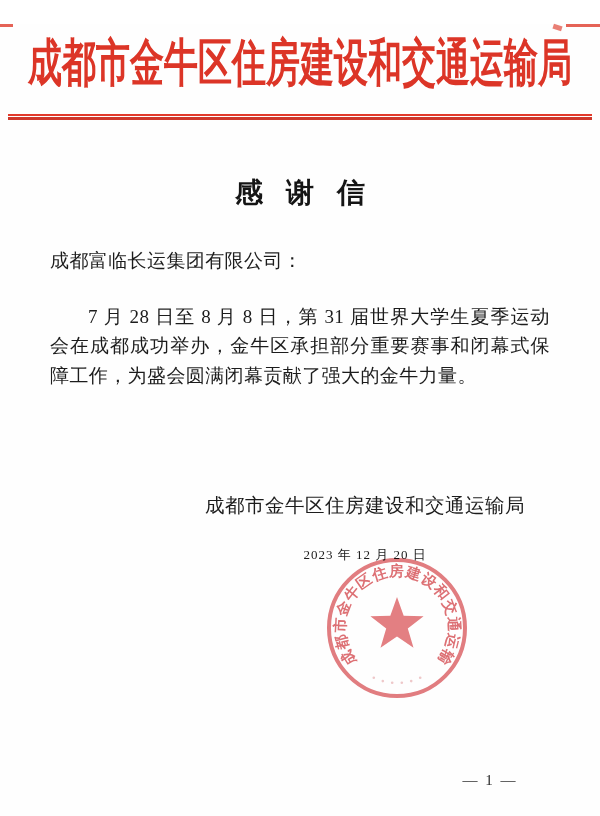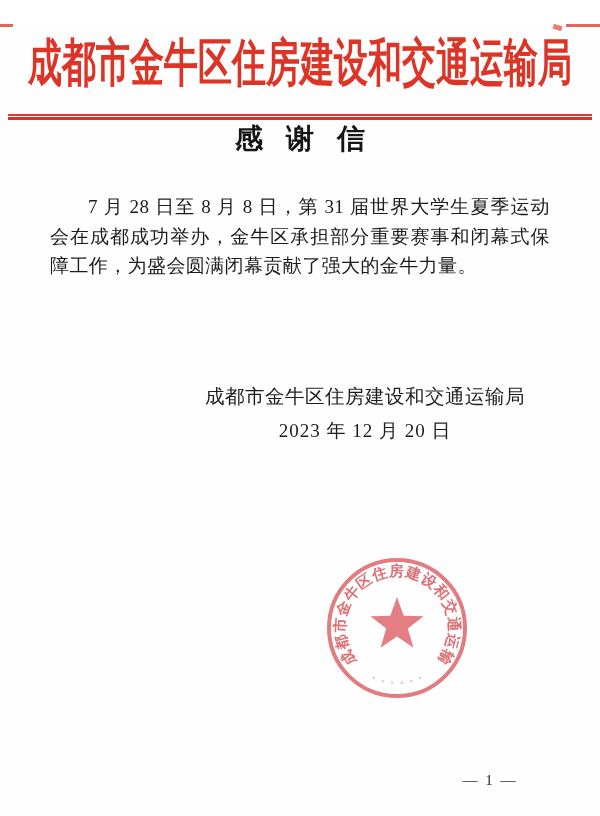--- a/index.html
+++ b/index.html
@@ -32,20 +32,21 @@
     white-space:nowrap;
   }
   .rule{
     margin:38px 8px 0 8px;
     height:1px;
     border-top:2px solid #e13a2b;
     border-bottom:3px solid #cf372a;
   }
 
   .letter-title{
+    margin-top:54px;
     text-align:center;
     font-size:28px;
     font-weight:bold;
     color:#151515;
     letter-spacing:8px;
     text-indent:8px; 
   }
 
   .body-text{
     margin:34px 50px 0 50px;
@@ -63,21 +64,21 @@
   .sign-block{
     position:relative;
     z-index:1;
     margin-top:104px;
     text-align:right;
     padding-right:75px;
     color:#1c1c1c;
   }
   .sign-inner{display:inline-block;text-align:center;}
   .sign-org{font-size:19.5px;letter-spacing:.5px;line-height:24px;}
-  .sign-date{font-size:19px;letter-spacing:1px;line-height:24px;margin-top:10px;}
+  .sign-date{font-size:13px;letter-spacing:1px;line-height:24px;margin-top:25px;}
 
   .seal{
     position:absolute;
     left:315px;top:522px;
     z-index:2;
     mix-blend-mode:multiply;
     opacity:.85;
   }
 
   .page-number{
@@ -100,20 +101,21 @@
   <div class="artifact tr1"></div>
   <div class="artifact tr2"></div>
 
   <div class="letterhead">成都市金牛区住房建设和交通运输局</div>
 
   <div class="rule"></div>
 
   <div class="letter-title">感 谢 信</div>
 
   <div class="body-text">
+    <p>成都富临长运集团有限公司：</p>
     <p class="indent">7 月 28 日至 8 月 8 日，第 31 届世界大学生夏季运动会在成都成功举办，金牛区承担部分重要赛事和闭幕式保障工作，为盛会圆满闭幕贡献了强大的金牛力量。</p>
   </div>
 
   <div class="sign-block">
     <div class="sign-inner">
       <div class="sign-org">成都市金牛区住房建设和交通运输局</div>
       <div class="sign-date">2023 年 12 月 20 日</div>
     </div>
   </div>
 

